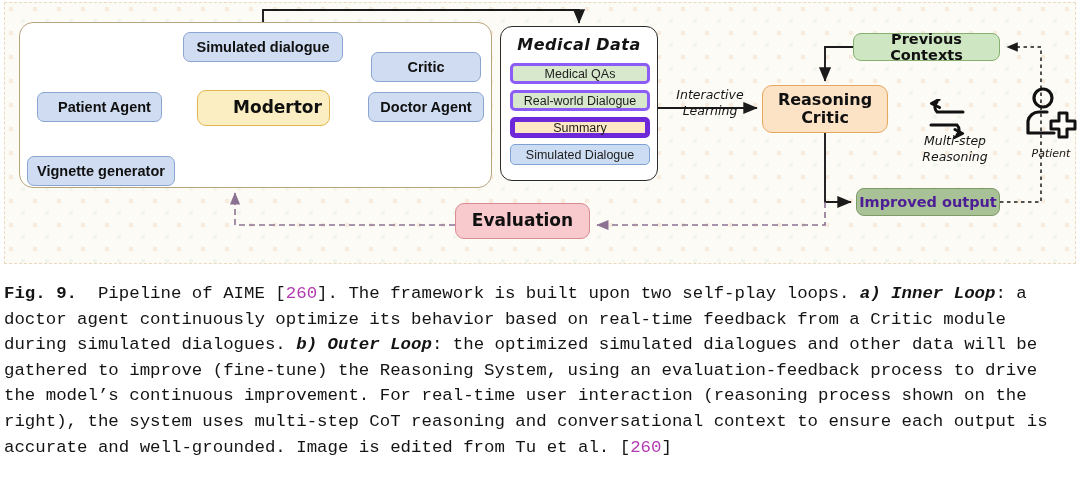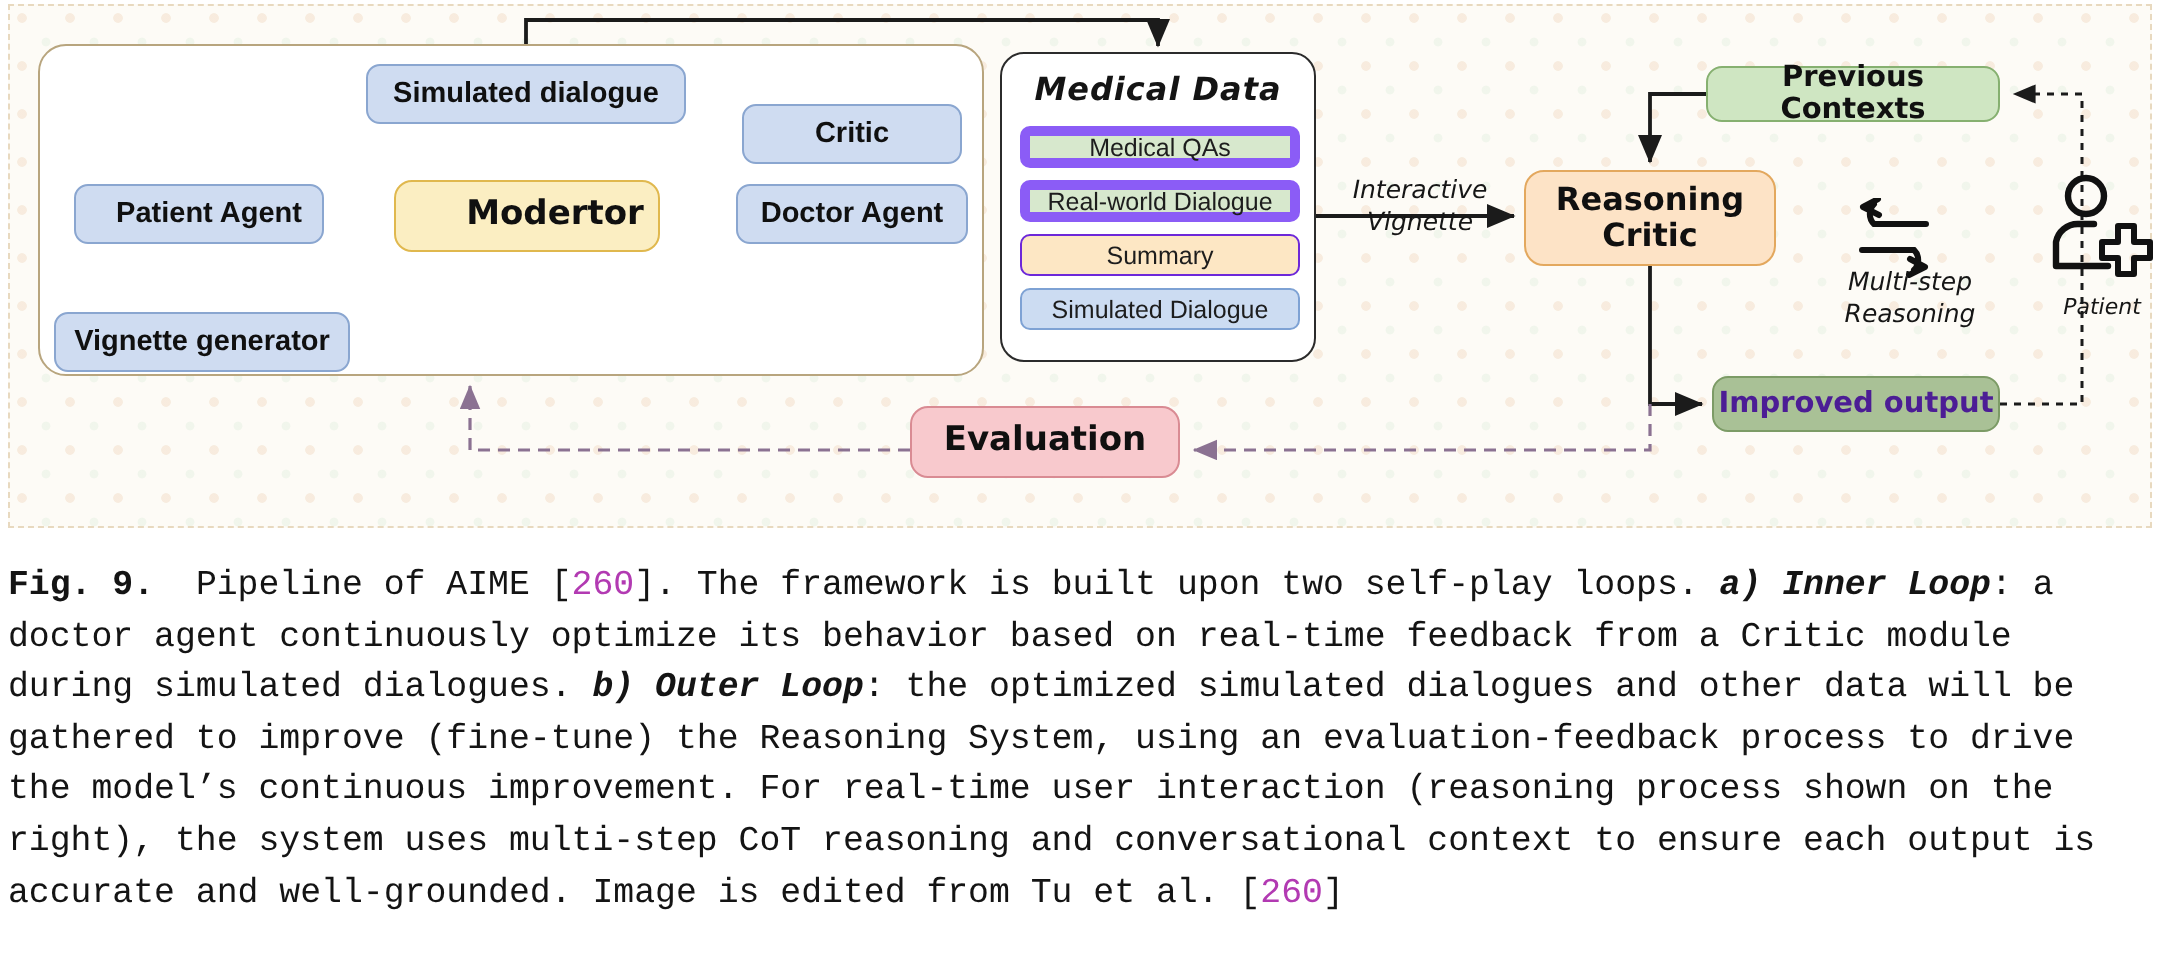--- a/index.html
+++ b/index.html
@@ -51,22 +51,22 @@
   }
 
   .chip{
     position:absolute;left:9px;width:140px;height:21px;
     border-radius:5px;
     display:flex;align-items:center;justify-content:center;
     font-size:12.5px;color:#1d1d1d;
     box-sizing:border-box;
     font-family:"Liberation Sans", sans-serif;
   }
-  .chip.green{background:#d7e8cd;border:5px solid #8b5cf6;}
-  .chip.orange{background:#fde7c4;border:1px solid #6d28d9;}
+  .chip.green{background:#d7e8cd;border:3px solid #8b5cf6;}
+  .chip.orange{background:#fde7c4;border:5px solid #6d28d9;}
   .chip.blue{background:#ccdcf2;border:1px solid #7ea2d4;}
 
   
   .node{
     position:absolute;
     display:flex;align-items:center;justify-content:center;
     text-align:center;
     box-sizing:border-box;
     border-radius:7px;
     line-height:1.12;
@@ -240,21 +240,21 @@
     <div class="node green-dark" id="n-improved">
       <span>Improved output</span>
     </div>
 
     <div class="node pink" id="n-evaluation">
       <span>Evaluation</span>
     </div>
 
     <div class="flabel" id="lbl-interactive">
       <span>Interactive</span><br>
-      <span>Vignette</span>
+      <span>Learning</span>
     </div>
 
     <svg style="position:absolute;left:918px;top:96px;width:48px;height:40px;" viewBox="0 0 48 40">
       <path d="M40,13 L14,13 A7,7 0 0 1 14,3" stroke="#111" stroke-width="3" fill="none" stroke-linecap="round"></path>
       <path d="M16,0.5 L8.5,4.5 L16.5,8.5" stroke="#111" stroke-width="3" fill="none" stroke-linecap="round" stroke-linejoin="round"></path>
       <path d="M8,26 L34,26 A7,7 0 0 1 34,36" stroke="#111" stroke-width="3" fill="none" stroke-linecap="round"></path>
       <path d="M32,30.5 L39.5,34.5 L31.5,38.5" stroke="#111" stroke-width="3" fill="none" stroke-linecap="round" stroke-linejoin="round"></path>
     </svg>
 
     <div class="flabel" id="lbl-multistep">

